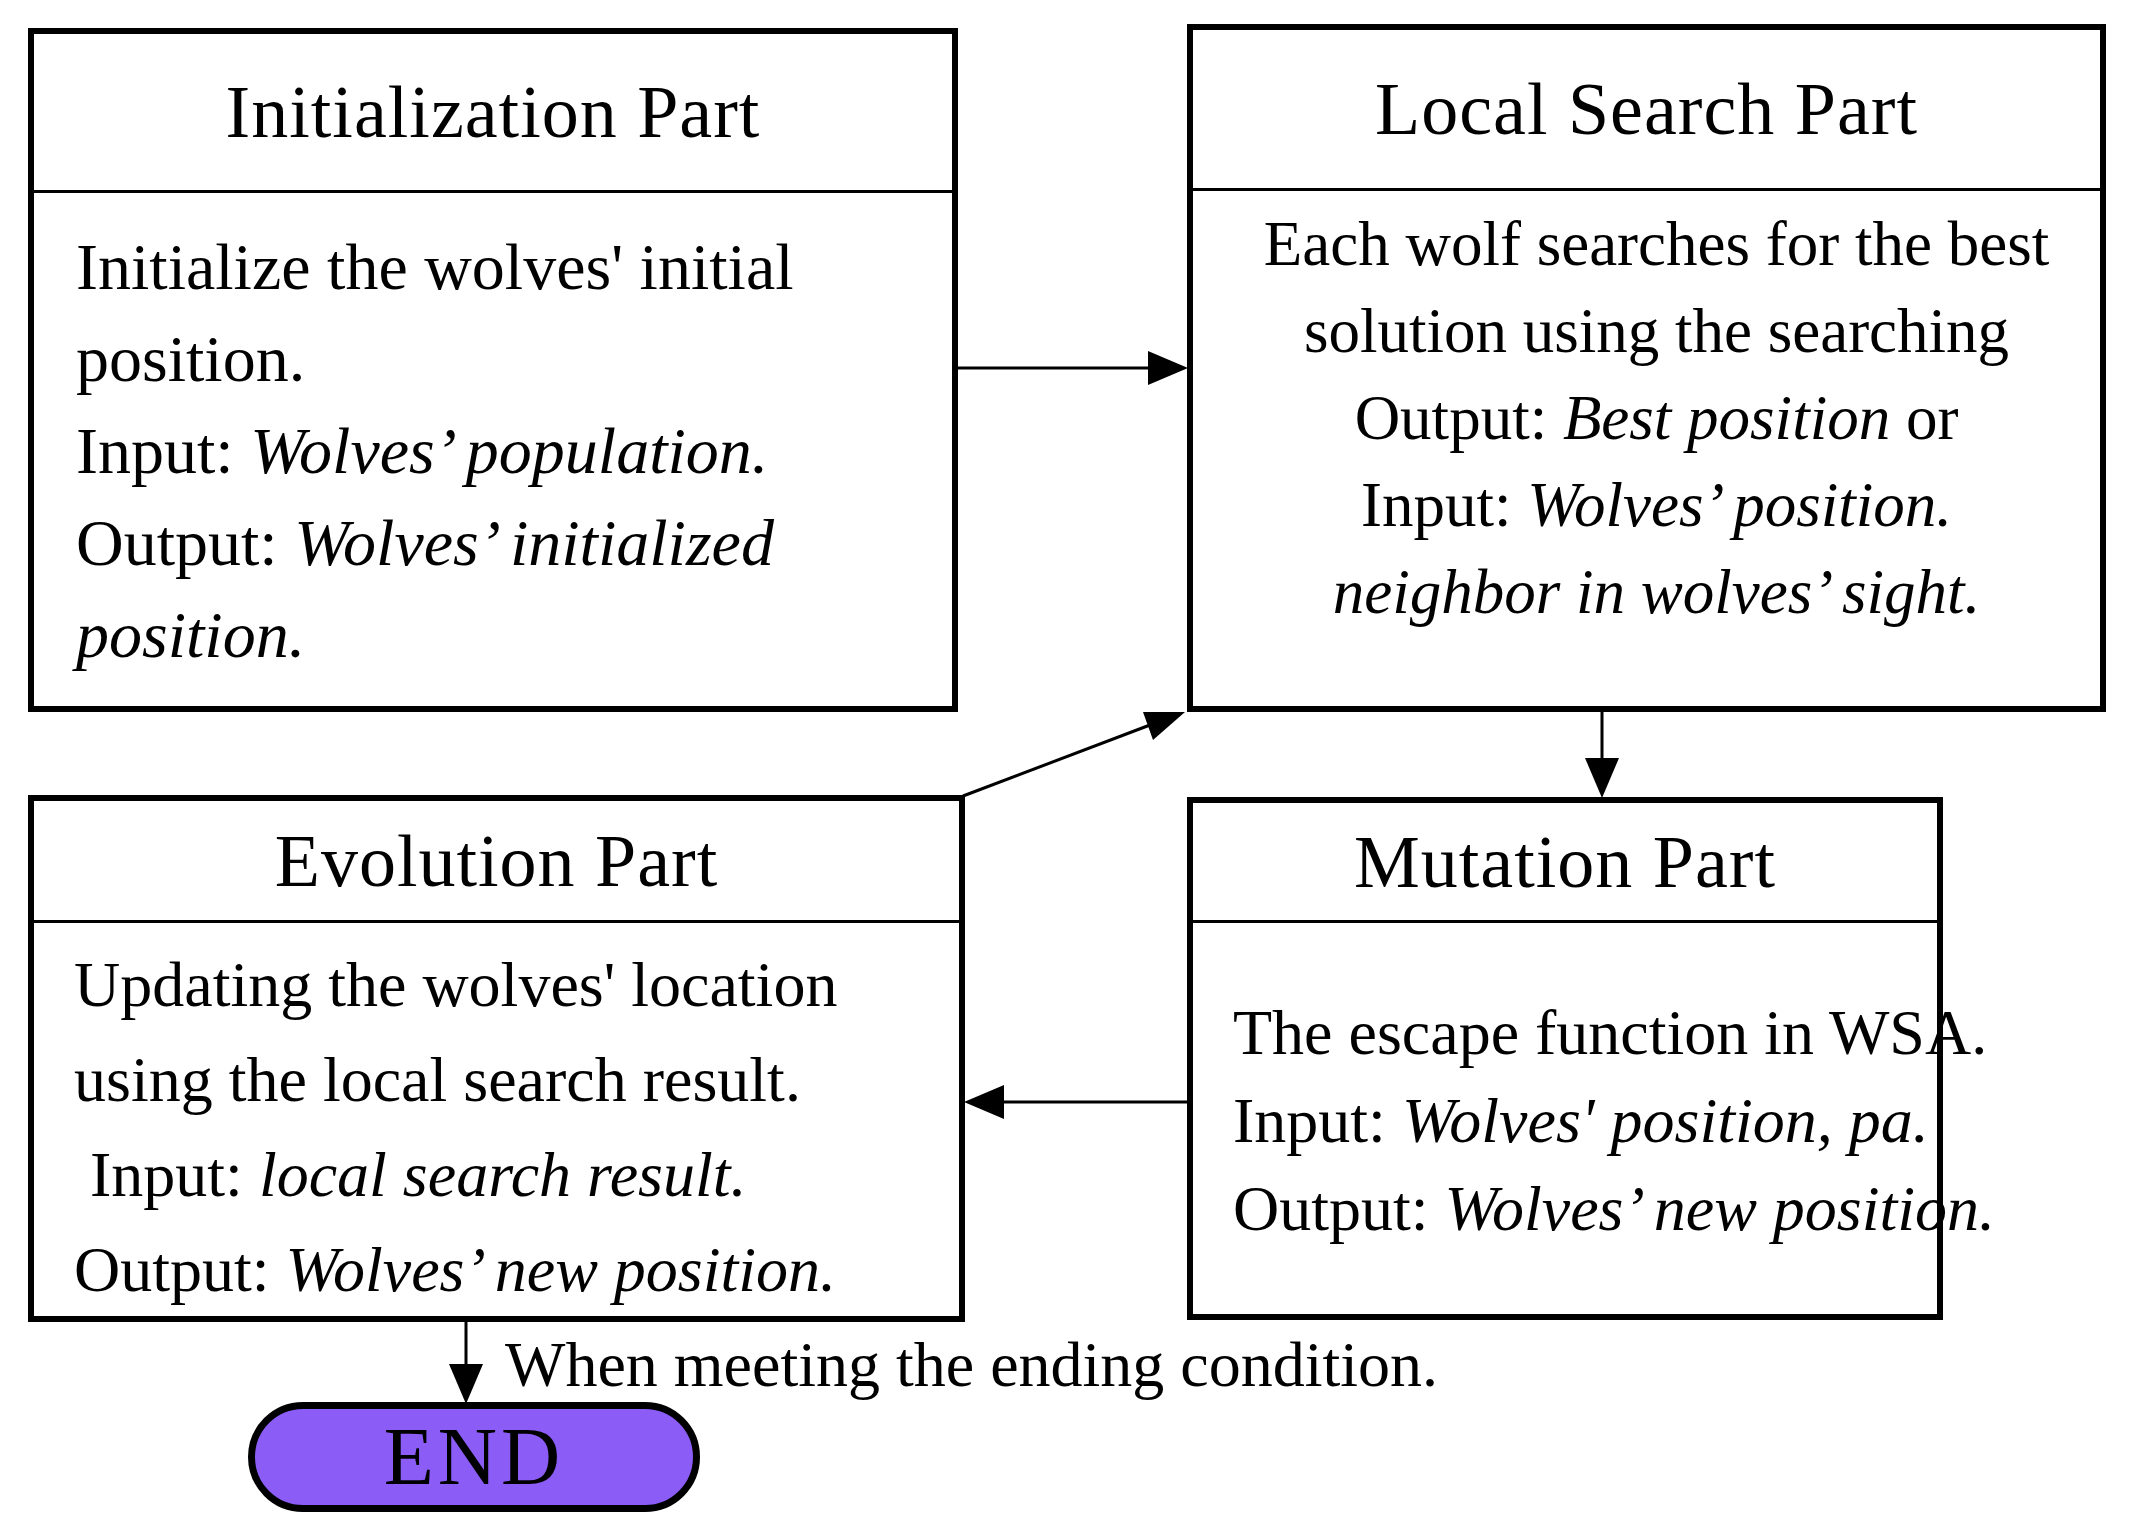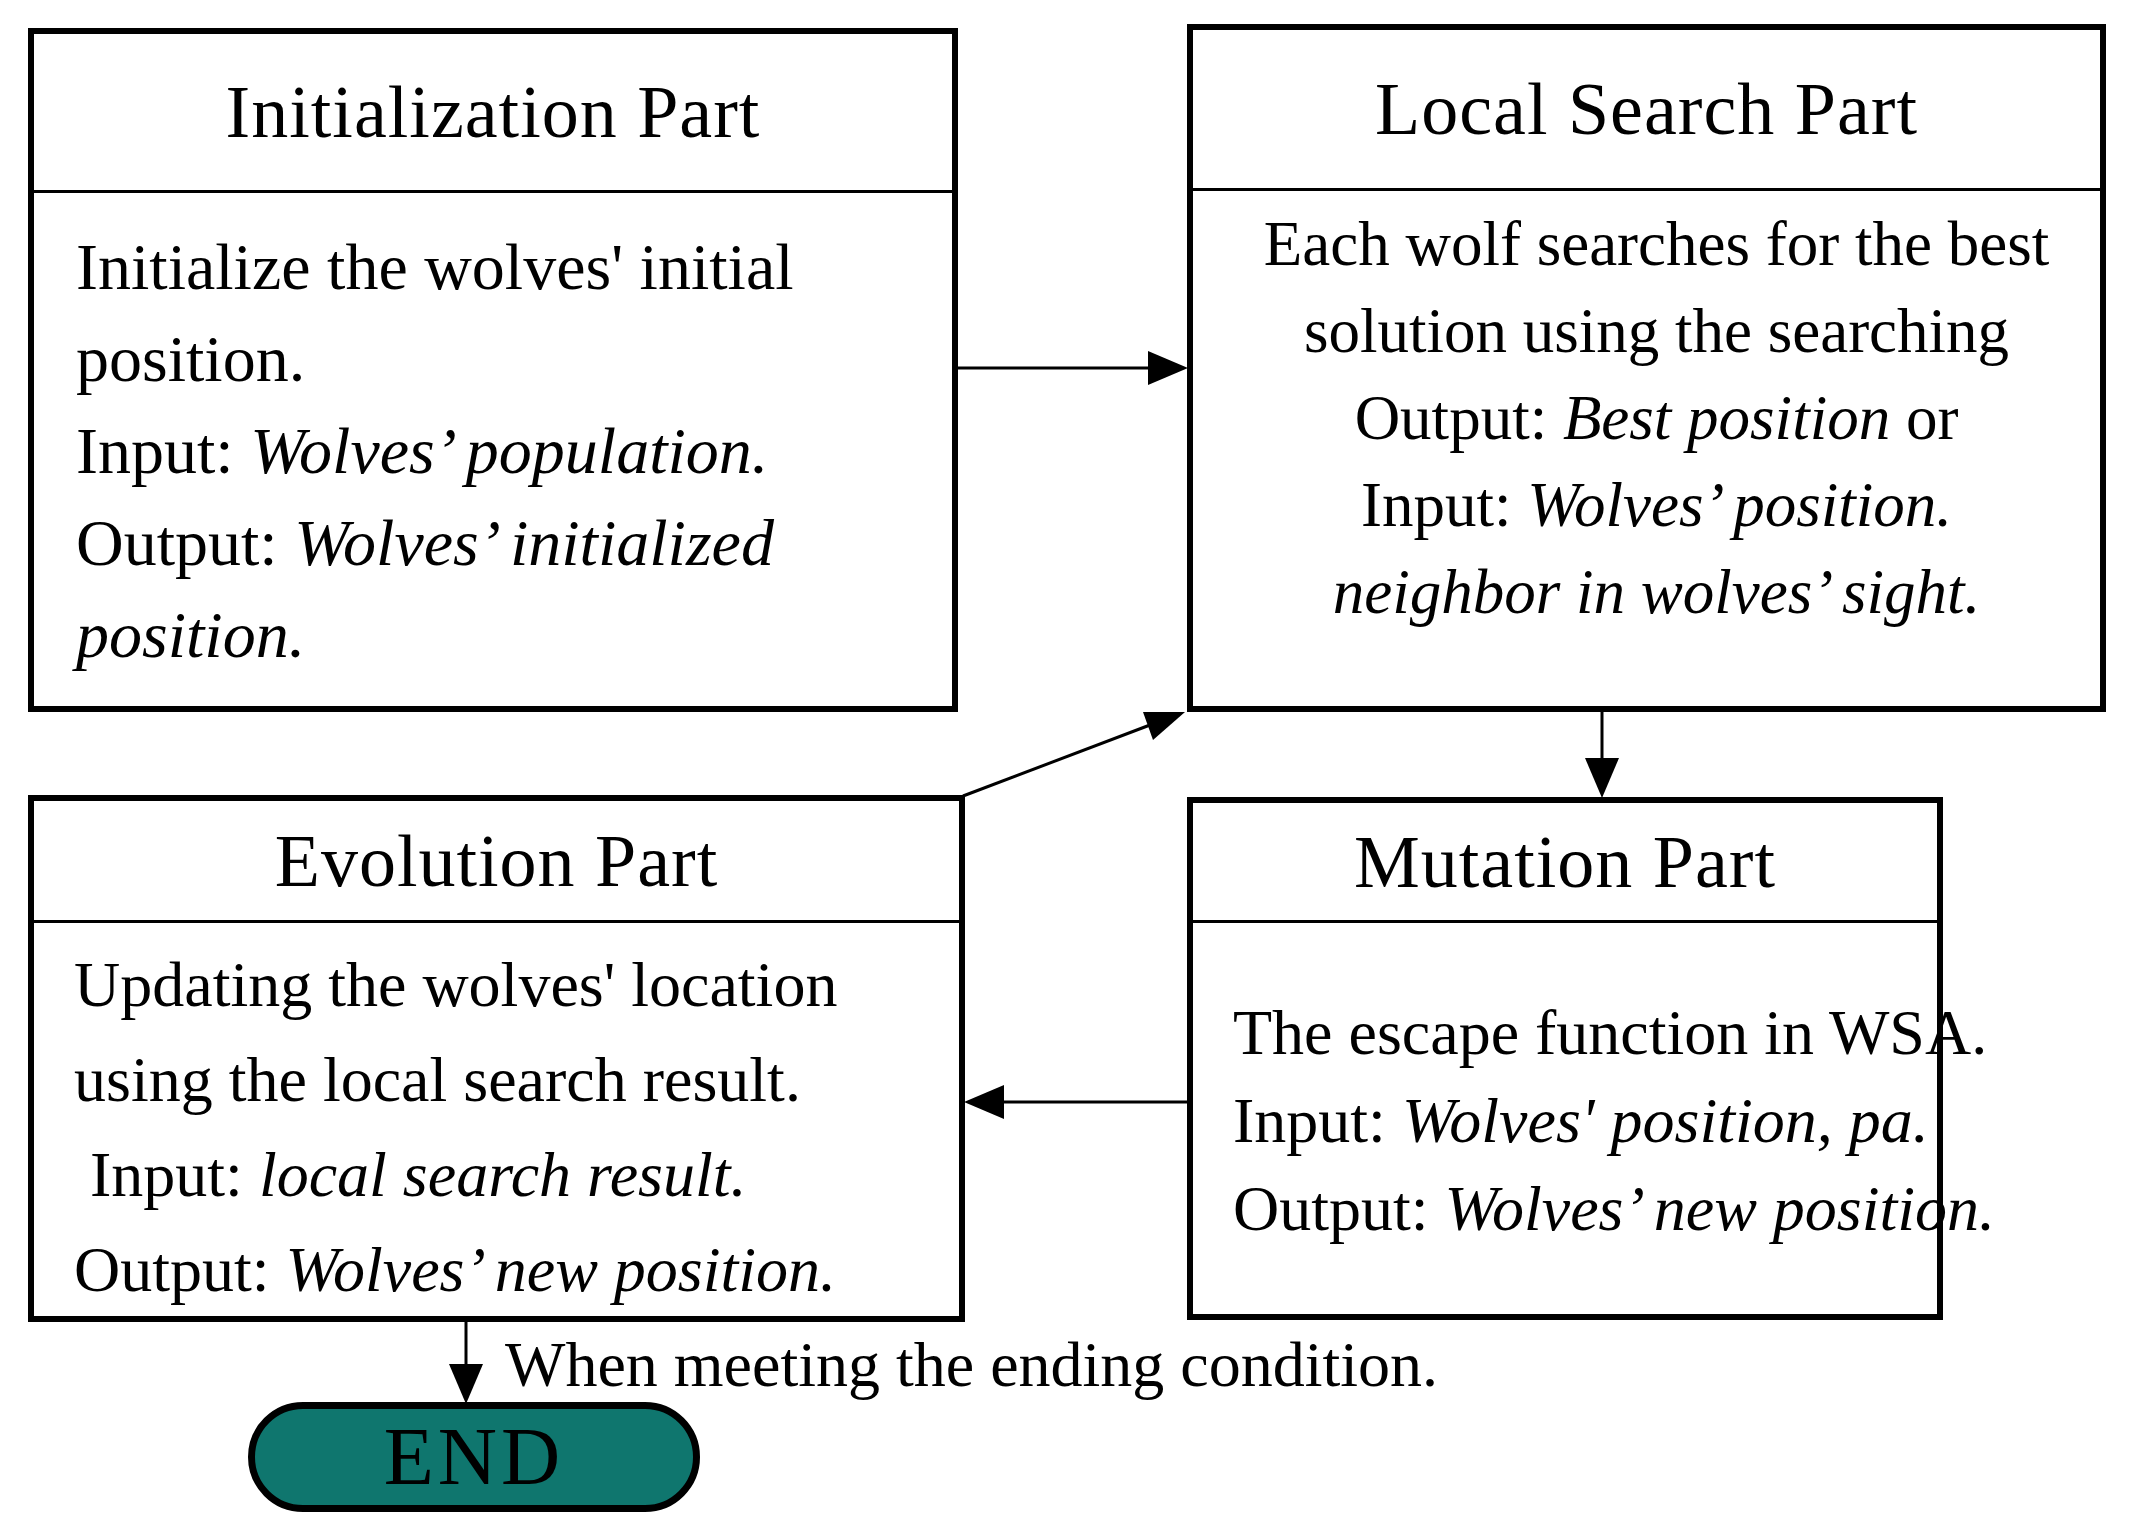--- a/index.html
+++ b/index.html
@@ -47,21 +47,21 @@
 
   
   #box-mutation{left:1187px;top:797px;width:756px;height:523px;}
   #box-mutation .box-title{height:117px;}
   #box-mutation .box-body{padding:42px 6px 0 40px;font-size:64px;line-height:88px;margin-top:24px;}
 
   
   #end-terminator{
     position:absolute;left:248px;top:1402px;width:452px;height:110px;
     border:7px solid #000;border-radius:60px;
-    box-sizing:border-box;background:#0f766e;z-index:2;
+    box-sizing:border-box;background:#8b5cf6;z-index:2;
     display:flex;align-items:center;justify-content:center;
     font-size:82px;letter-spacing:4px;
   }
 
   
   #ending-condition-label{
     position:absolute;left:505px;top:1333px;z-index:2;
     font-size:64px;line-height:1;white-space:pre;
   }
 </style>

